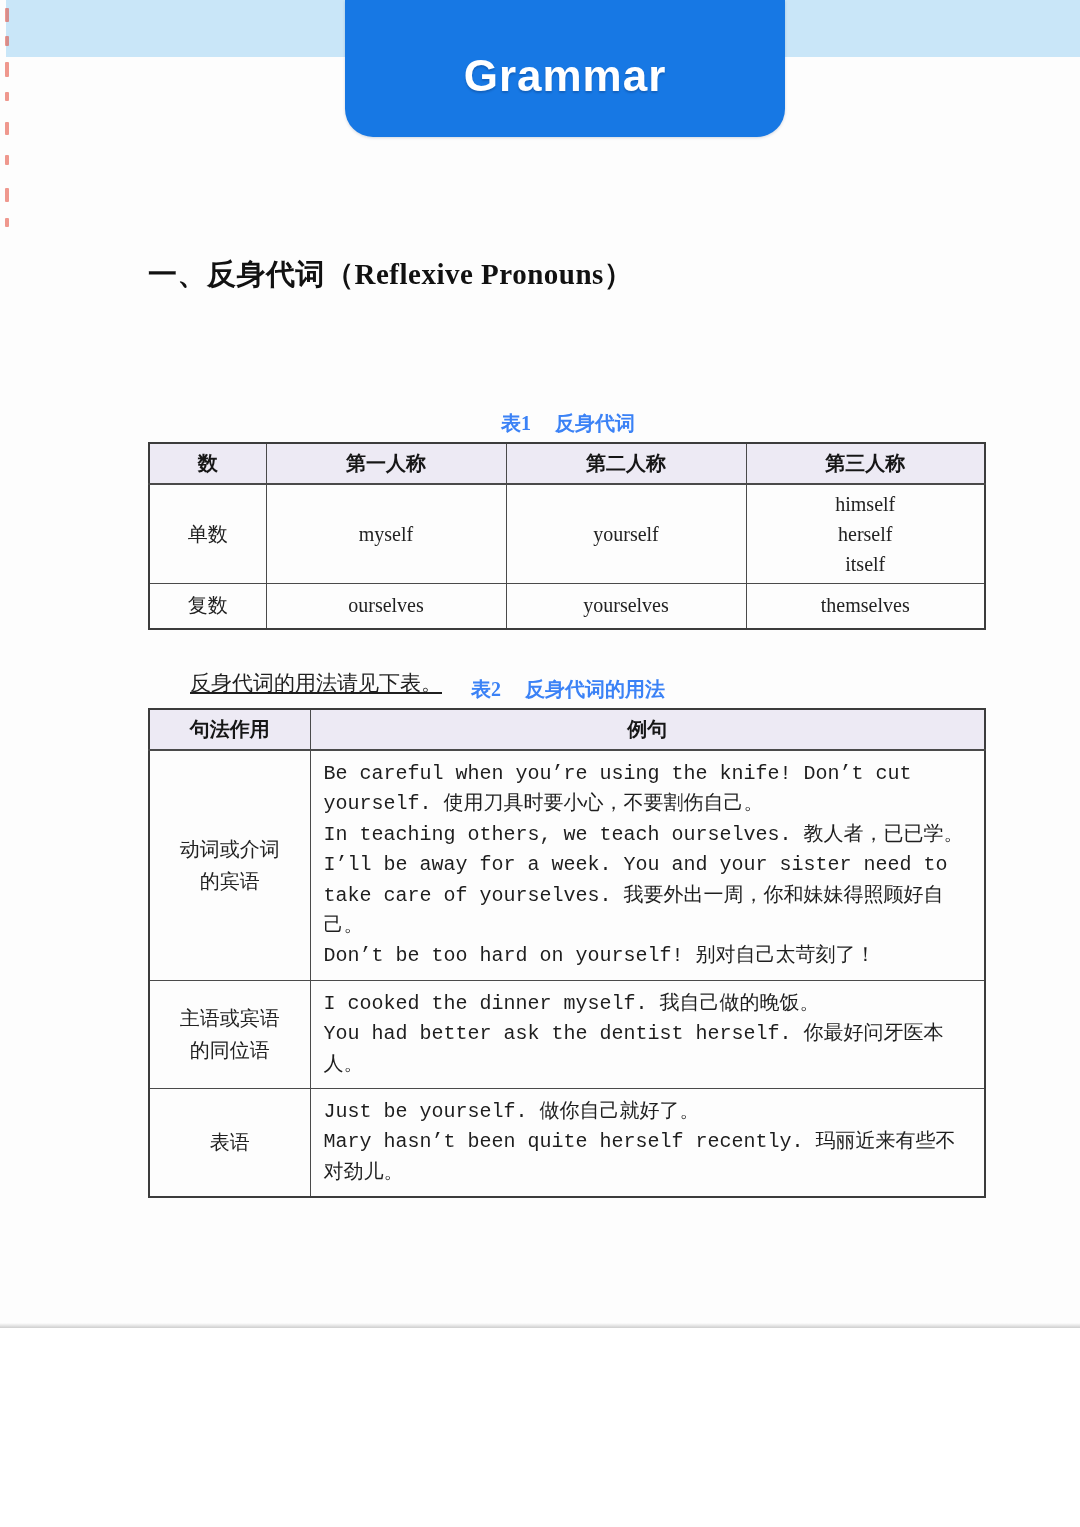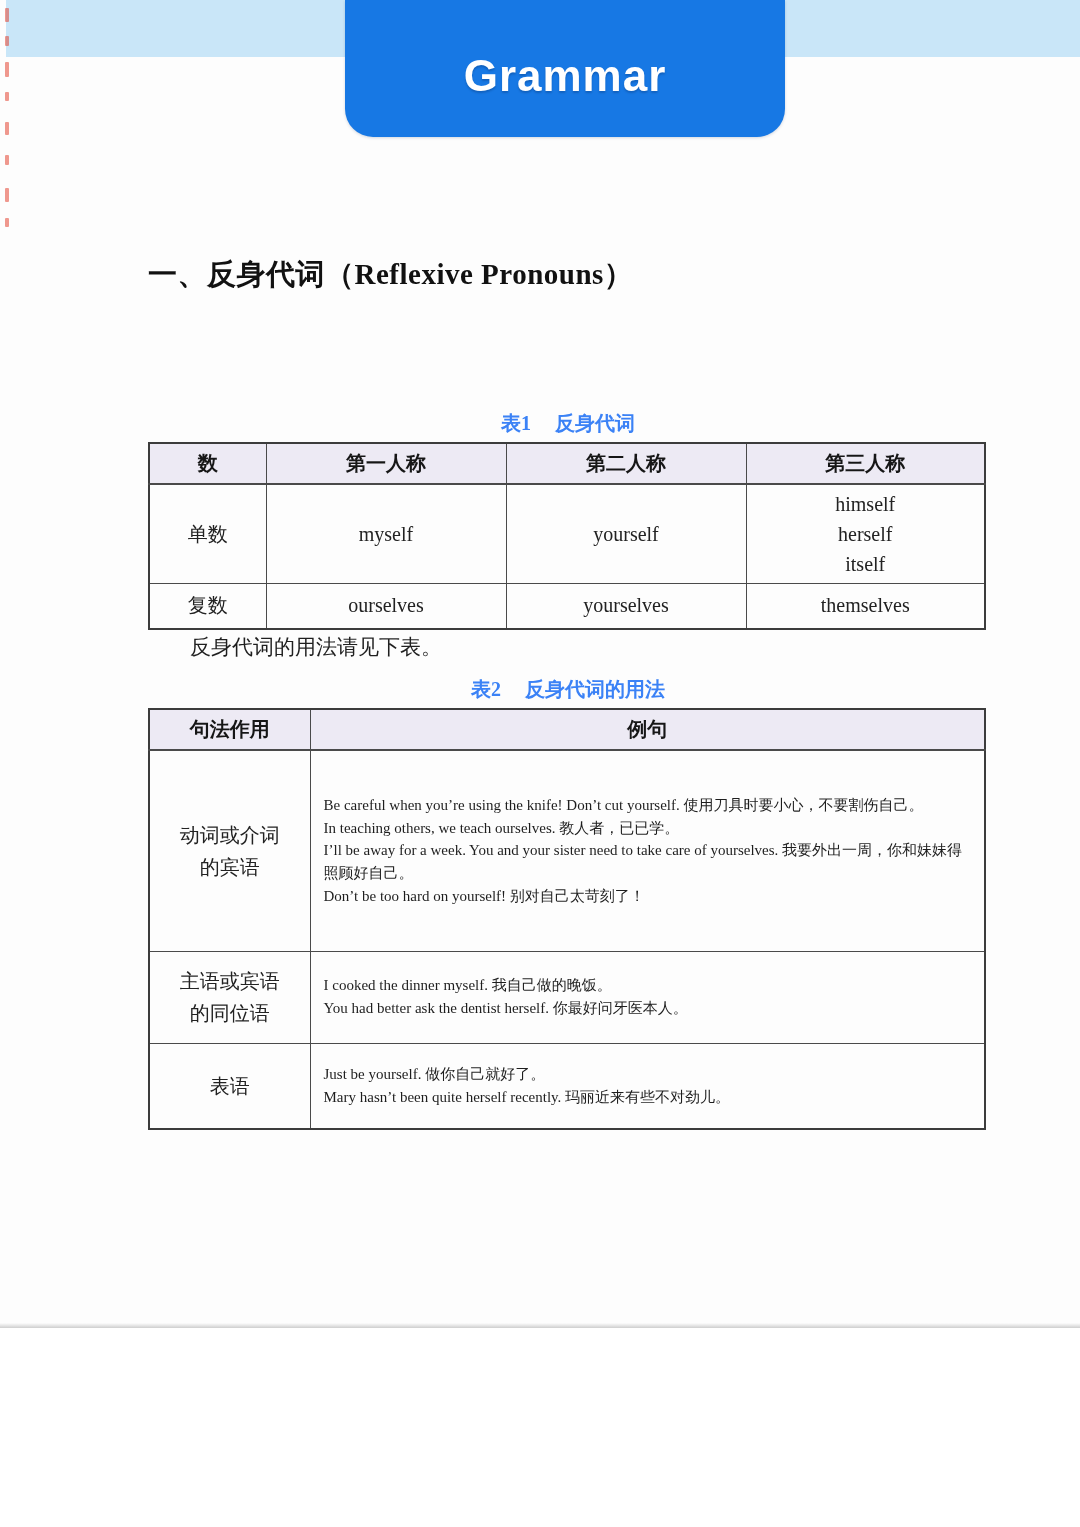--- a/index.html
+++ b/index.html
@@ -39,21 +39,21 @@
   .section-heading {
     top:255px; font-size:29px; font-weight:700; color:#111;
     letter-spacing:.5px;
   }
 
   .para {
     font-size:21px; line-height:1.88; text-align:justify;
     text-indent:2em; color:#1f1f1f;
   }
   .intro-para   { top:296px; }
-  .mid-para     { top:628px; }
+  .mid-para     { top:664px;text-decoration:underline; }
   .closing-para { top:1164px; line-height:2.33; font-size:21.5px; width:843px; }
 
   .tbl-caption {
     width:840px; text-align:center; font-weight:700; font-size:20px; color:#3b82f6;
   }
   .cap1 { top:410px; }
   .cap2 { top:676px; }
   .cap-no { margin-right:24px; }
 
   table {
@@ -76,21 +76,21 @@
   .tbl1 .row-singular { height:96px; }
   .tbl1 .row-plural   { height:45px;padding-left:7px;  }
   .cell-multiline { white-space:pre-line; line-height:1.5; }
 
   .tbl2 col.c-role { width:161px; }
   .tbl2 .row-object    { height:201px; }
   .tbl2 .row-appos     { height:92px;  }
   .tbl2 .row-predic    { height:86px;  }
   .role-cell { white-space:pre-line; line-height:1.6; font-size:20px; }
   .examples-cell { text-align:left; vertical-align:middle; padding:8px 10px 8px 13px; }
-  .example-line { font-size:15px; line-height:1.52; color:#1e1e1e; }
+  .example-line { font-size:20px; line-height:1.52; color:#1e1e1e;font-family:Liberation Mono, monospace; }
 
   
   .footer {
     position:absolute; top:1449px; right:52px;
     display:flex; align-items:center; gap:13px;
     font-family:"Liberation Sans","DejaVu Sans",sans-serif;
   }
   .footer-label { font-weight:700; font-size:26px; color:#3b4b9f; letter-spacing:.5px; }
   .page-badge {
     width:46px; height:38px; border-radius:50%;

